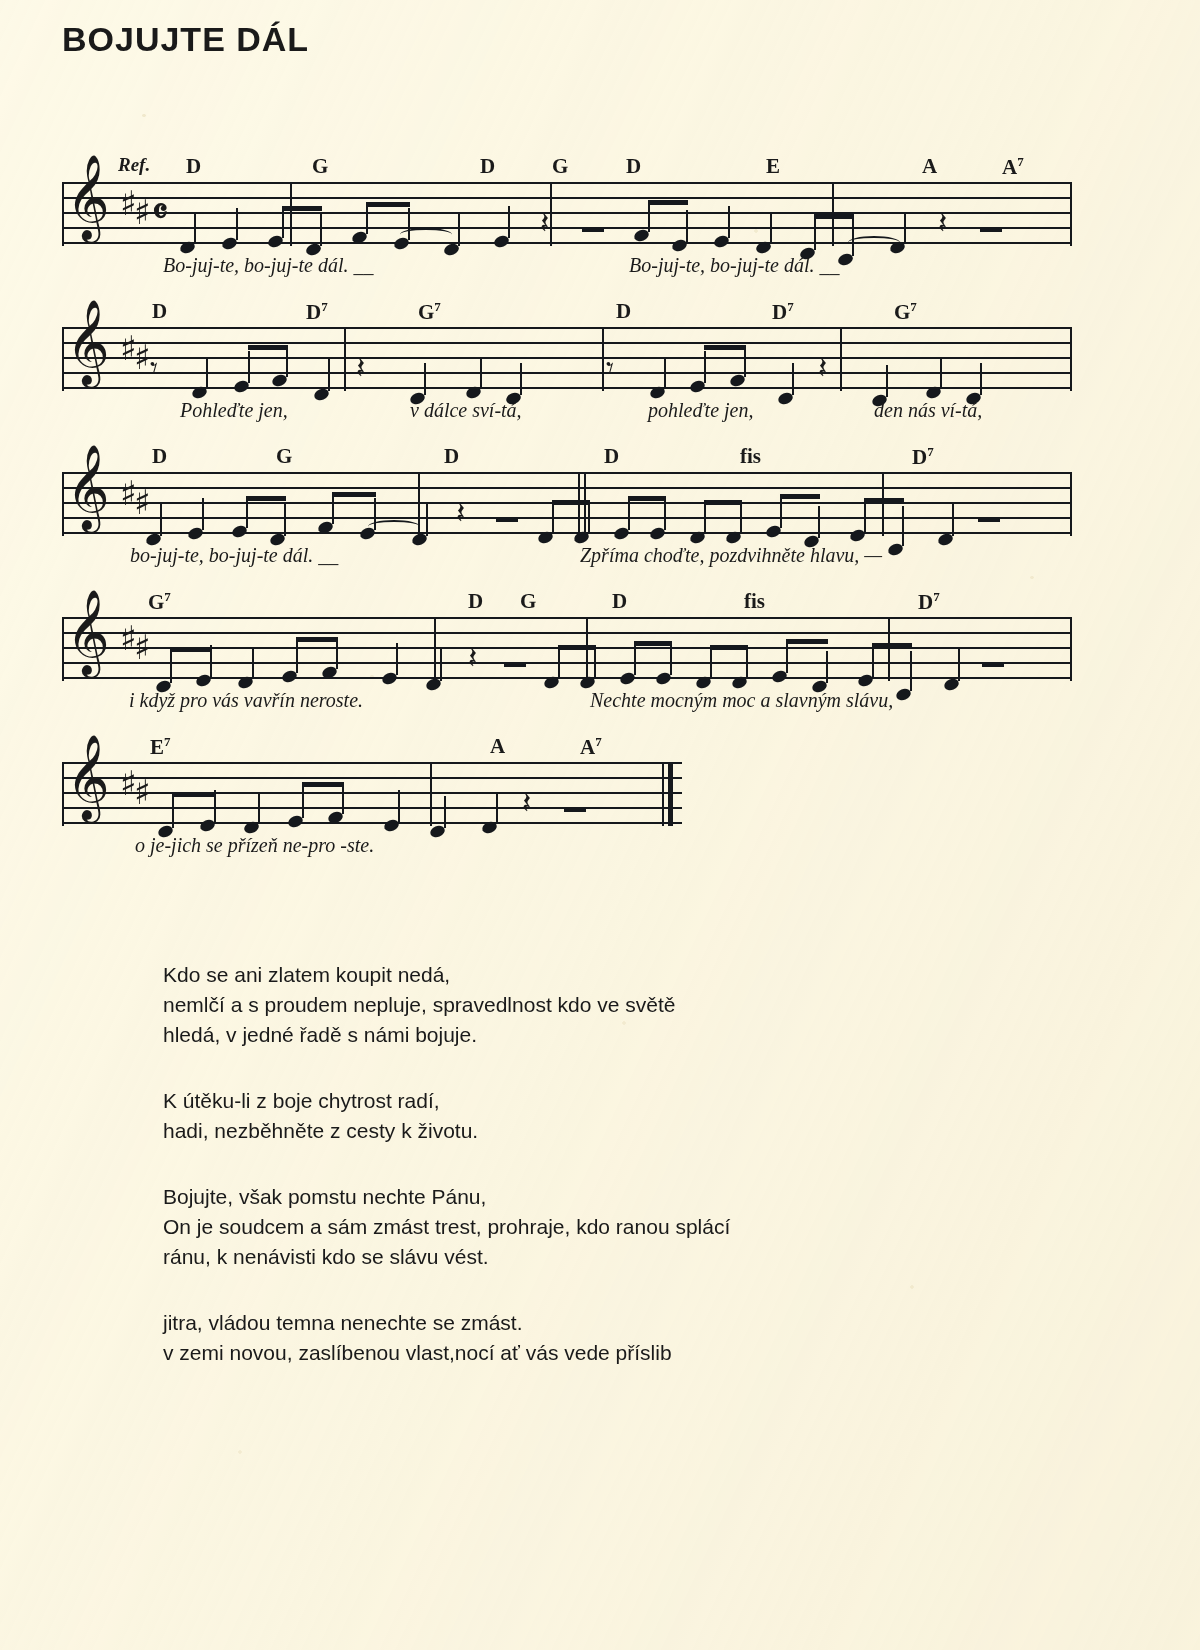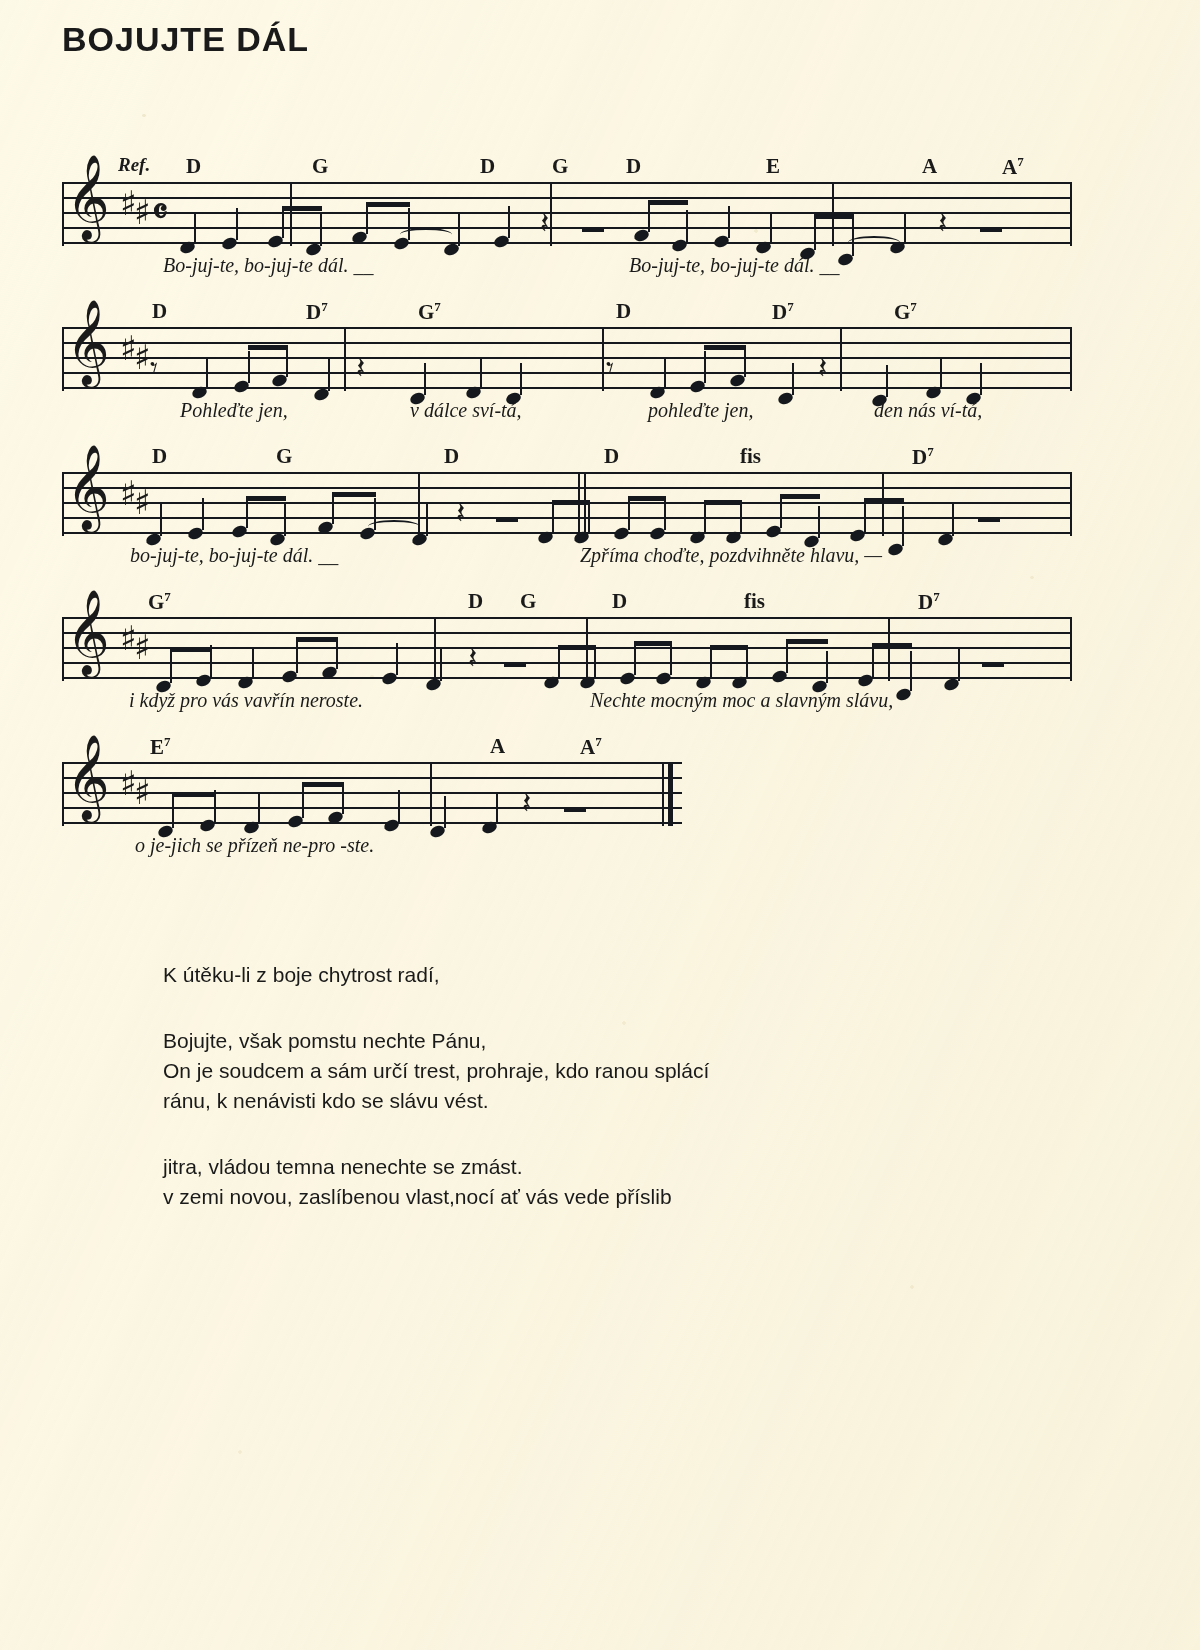--- a/index.html
+++ b/index.html
@@ -525,24 +525,30 @@
     <div class="rest" style="left:522px;top:58px;">𝄽</div>
     <div class="restbar" style="left:564px;top:77px;"></div>
 
     <div class="lyric" style="left:135px;">o  je-jich se přízeň ne-pro -ste.</div>
   </div>
 
 </div>
 
 <div class="verses">
   <div class="verse">
+    <div>Kdo se ani zlatem koupit nedá,</div>
+    <div>nemlčí a s proudem nepluje, spravedlnost kdo ve světě</div>
+    <div>hledá, v jedné řadě s námi bojuje.</div>
+  </div>
+  <div class="verse">
     <div>K útěku-li z boje chytrost radí,</div>
+    <div>hadi, nezběhněte z cesty k životu.</div>
   </div>
   <div class="verse">
     <div>Bojujte, však pomstu nechte Pánu,</div>
-    <div>On je soudcem a sám určí trest, prohraje, kdo ranou splácí</div>
+    <div>On je soudcem a sám zmást trest, prohraje, kdo ranou splácí</div>
     <div>ránu, k nenávisti kdo se slávu vést.</div>
   </div>
   <div class="verse">
     <div>jitra, vládou temna nenechte se zmást.</div>
     <div>v zemi novou, zaslíbenou vlast,nocí ať vás vede příslib</div>
   </div>
 </div>
 
 </body></html>

